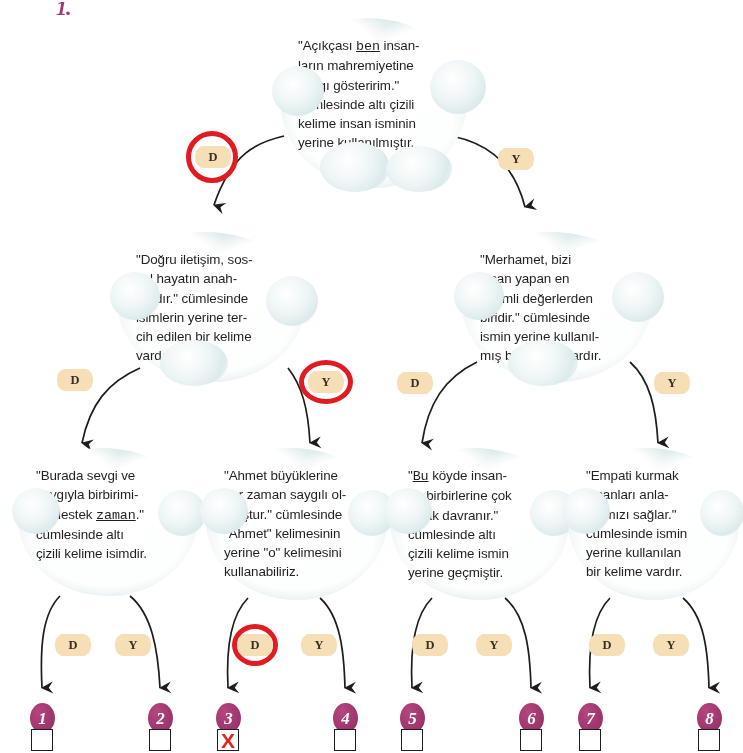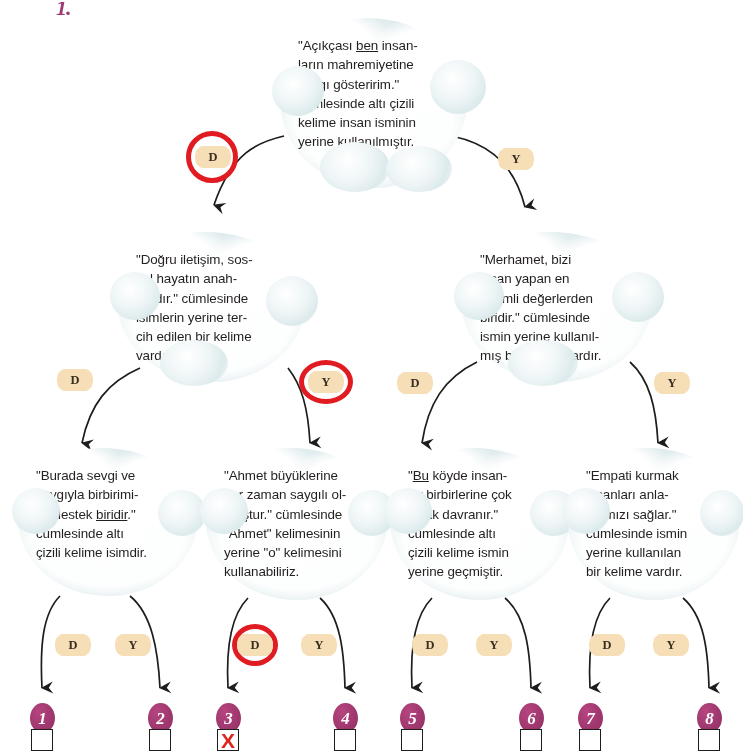--- a/index.html
+++ b/index.html
@@ -28,21 +28,21 @@
     padding:18px 16px 16px 18px;
   }
   .cloud .inner{
     position:relative;
     font-size:13.4px;
     line-height:19.3px;
     letter-spacing:-0.1px;
     color:#231f20;
     white-space:pre-line;
   }
-  .cloud .inner u{ text-decoration:underline; text-underline-offset:1px; }
+  .cloud .inner u{ text-decoration:underline; text-underline-offset:1px;font-family:Liberation Mono, monospace; }
 
   
   .puff{
     position:absolute;border-radius:50%;
     background:radial-gradient(circle at 40% 35%, #ffffff 0%, #eef5f6 45%, #dceaec 72%, rgba(220,234,236,0) 100%);
     pointer-events:none;
   }
 
   
   .tag{
@@ -196,21 +196,21 @@
 ismin yerine kullanıl-
 mış bir kelime vardır.</span></div>
   </div>
   <div class="puff" style="left:454px;top:272px;width:50px;height:48px;"></div>
   <div class="puff" style="left:612px;top:272px;width:52px;height:50px;"></div>
   <div class="puff" style="left:508px;top:340px;width:70px;height:46px;"></div>
 
   <div class="cloud" style="left:18px;top:448px;width:180px;height:148px;">
     <div class="inner"><span>"Burada sevgi ve
 saygıyla birbirimi-
-ze destek <u>biridir</u>."
+ze destek <u>zaman</u>."
 cümlesinde altı
 çizili kelime isimdir.</span></div>
   </div>
   <div class="puff" style="left:12px;top:488px;width:48px;height:46px;"></div>
   <div class="puff" style="left:158px;top:490px;width:48px;height:46px;"></div>
 
   <div class="cloud" style="left:206px;top:448px;width:182px;height:152px;">
     <div class="inner"><span>"Ahmet büyüklerine
 her zaman saygılı ol-
 muştur." cümlesinde

